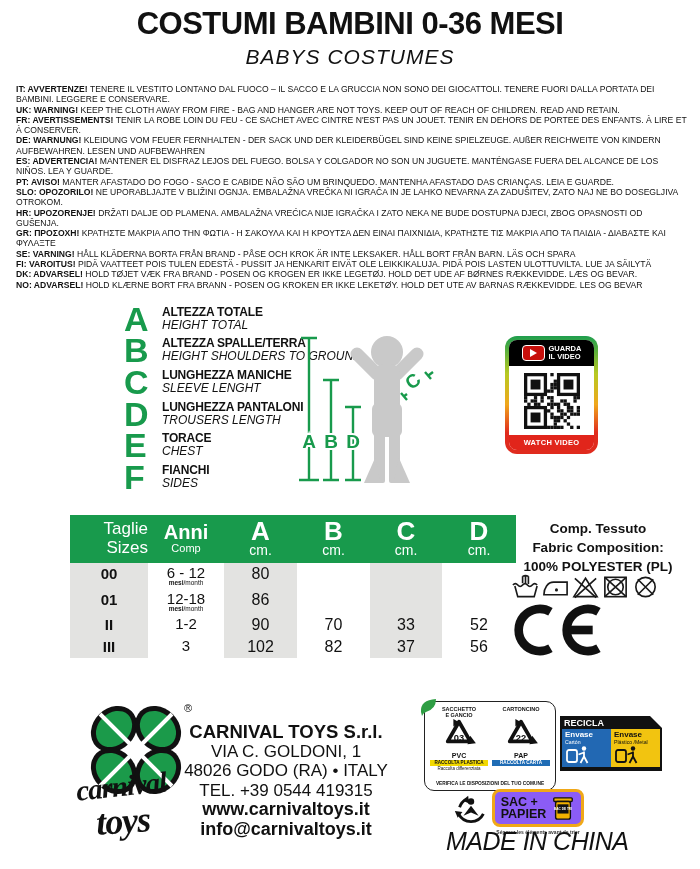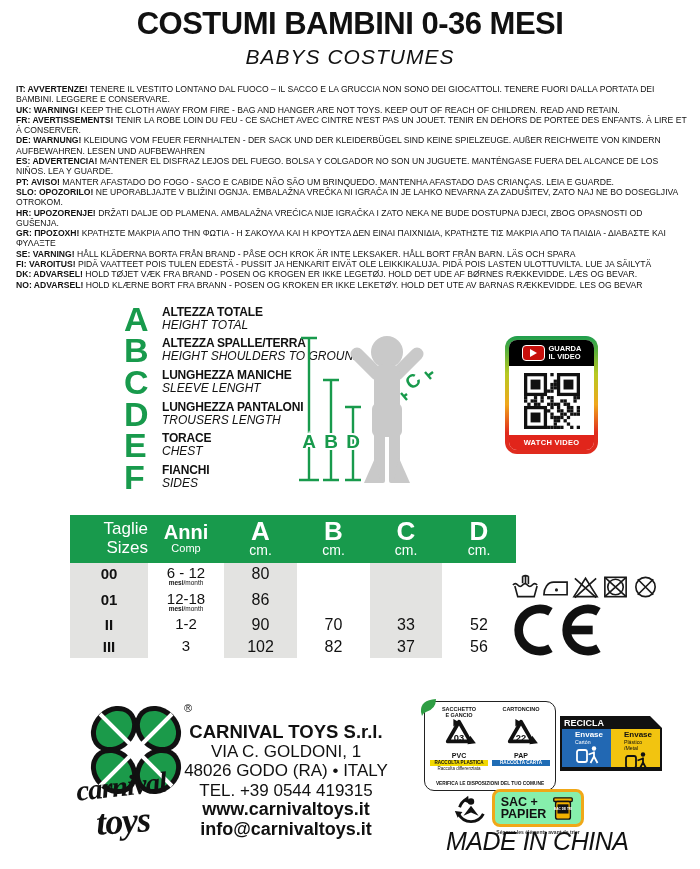--- a/index.html
+++ b/index.html
@@ -73,29 +73,29 @@
   .band{font-size:4.6px;font-weight:700;line-height:6px;margin-top:1px;}
   .band-yellow{background:#f2d800;color:#111;}
   .band-blue{background:#1f6cb5;color:#fff;}
   .ita-sub{font-size:4.5px;line-height:5px;}
   .ita-foot{position:absolute;left:0;right:0;bottom:4px;text-align:center;font-size:4.8px;font-weight:700;}
   
   .recicla{position:absolute;left:560px;top:716px;width:102px;height:55px;background:#111;
     clip-path:polygon(0 0,calc(100% - 12px) 0,100% 12px,100% 100%,0 100%);box-sizing:border-box;padding:2px;}
   .recicla-head{color:#fff;font-size:9px;font-weight:700;line-height:11px;padding-left:2px;}
   .recicla-panels{display:flex;height:38px;}
-  .panel{width:50%;padding:2px 13px;box-sizing:border-box;}
+  .panel{width:50%;padding:2px 3px;box-sizing:border-box;}
   .panel-blue{background:#2268b3;color:#fff;}
   .panel-yellow{background:#f2c410;color:#111;}
   .panel-t1{font-size:8px;font-weight:700;line-height:8px;}
   .panel-t2{font-size:5.2px;line-height:6px;}
   
   .triman{position:absolute;left:452px;top:792px;}
   .sac-box{position:absolute;left:492px;top:789px;width:92px;height:38px;border:3px solid #f0a818;
-    border-radius:8px;box-sizing:border-box;background:#86efac;display:flex;align-items:center;
+    border-radius:8px;box-sizing:border-box;background:#8b5cf6;display:flex;align-items:center;
     justify-content:center;gap:5px;}
   .sac-text{font-size:12.5px;font-weight:700;line-height:12px;}
   .sac-sub{position:absolute;left:488px;top:829px;width:100px;text-align:center;font-size:5px;font-weight:700;color:#333;}
   .made-in{position:absolute;left:446px;top:825px;font-size:25px;font-weight:400;font-style:italic;
            letter-spacing:-0.5px;width:200px;top:827px;}
 </style>
 </head>
 <body>
 
 <div class="page">
@@ -360,20 +360,25 @@
             <div class="age-main">3</div>
           </td>
           <td class="stripe">102</td>
           <td class="">82</td>
           <td class="stripe">37</td>
           <td class="">56</td>
         </tr>
       </tbody>
   </table>
 
+  <div class="comp">
+    <div>Comp. Tessuto</div>
+    <div>Fabric Composition:</div>
+    <div>100% POLYESTER (PL)</div>
+  </div>
 
   <div class="care-row">
     <svg width="29" height="26" viewBox="0 0 30 26" fill="none" stroke="#1a1a1a" stroke-width="1.7">
       <path d="M2,11 q2.5,-3 5,0 q2.5,3 5,0 q2.5,-3 5,0 q2.5,3 5,0 q2.5,-3 5,0"></path>
       <path d="M4,12 L7,23 L24,23 L27,12"></path>
       <path d="M12,2 v7 M15,2 v7 M18,2 v8 M12,2 q3,-1.5 6,0"></path>
     </svg>
     <svg width="29" height="26" viewBox="0 0 30 26" fill="none" stroke="#1a1a1a" stroke-width="1.7">
       <path d="M3,21 L27,21 L27,8 L13,8 C7,8 3,14 3,21 Z"></path>
       <circle cx="16" cy="16" r="1.6" fill="#1a1a1a" stroke="none"></circle>

